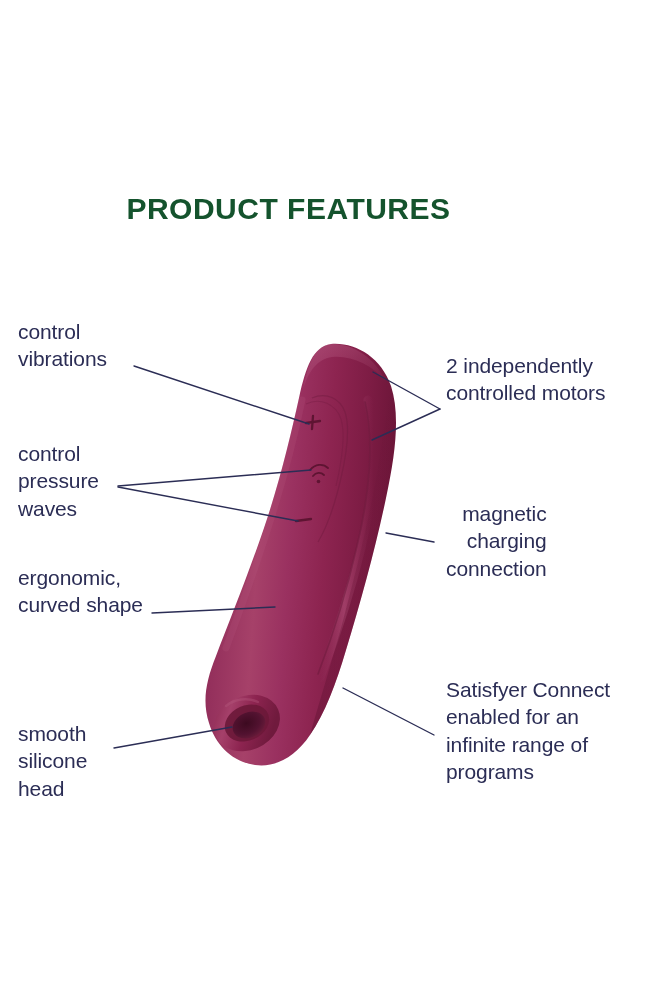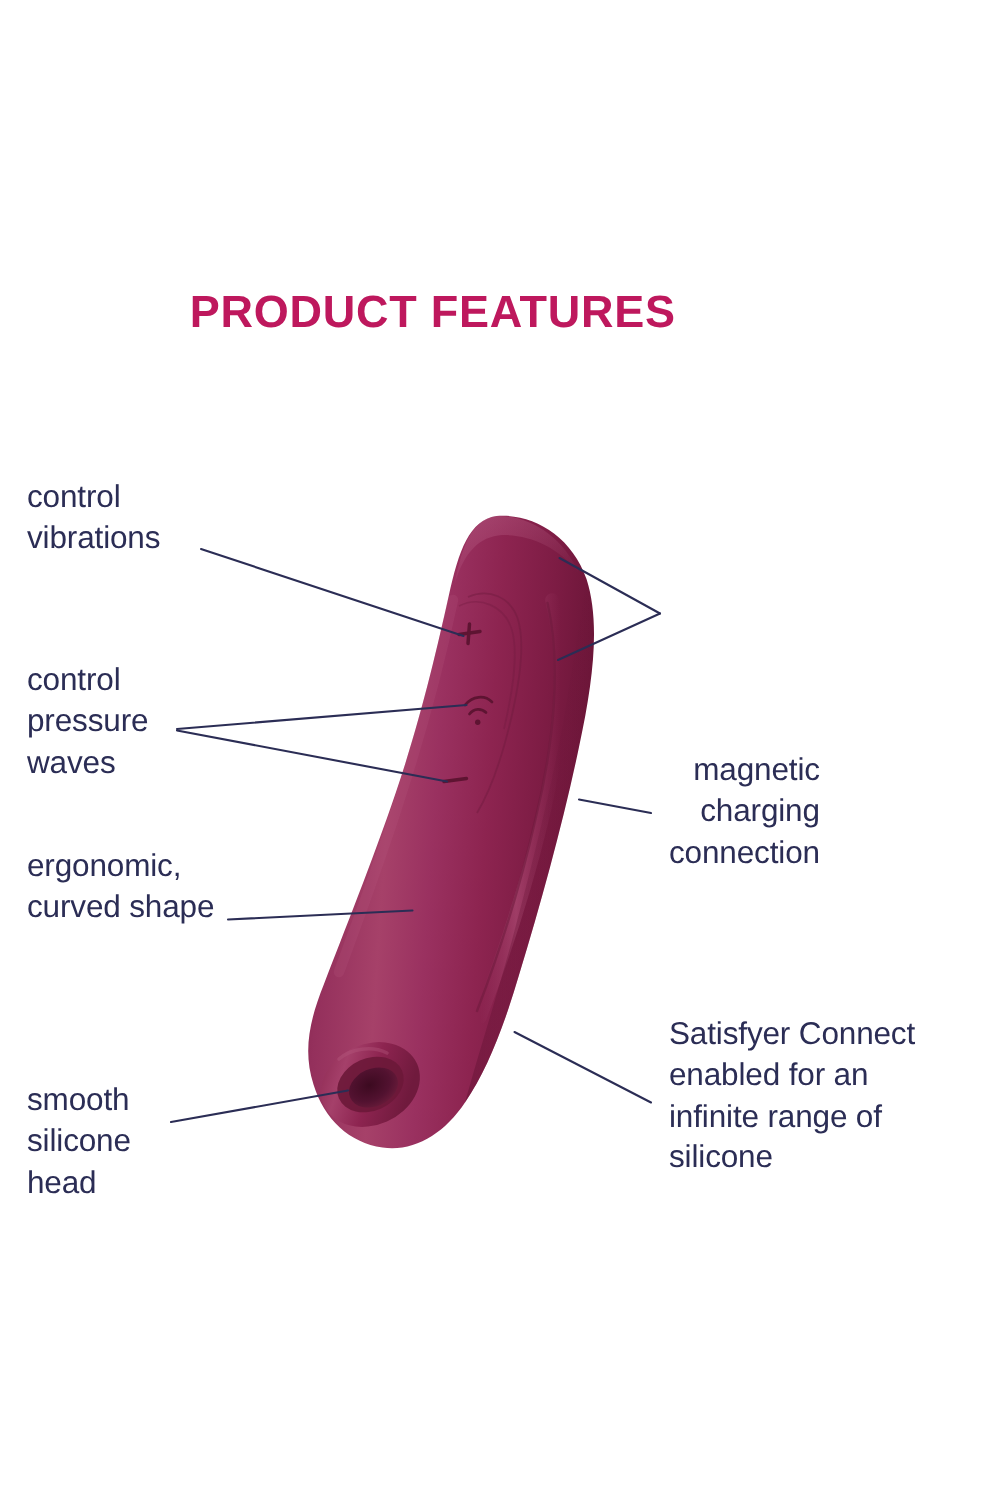--- a/index.html
+++ b/index.html
@@ -17,21 +17,21 @@
   }
   #title {
     position: absolute;
     left: 0;
     top: 192px;
     width: 577px;
     text-align: center;
     font-size: 30px;
     font-weight: bold;
     letter-spacing: 0.5px;
-    color: #be185d;
+    color: #14532d;
     font-family: "Liberation Sans", sans-serif;
   }
   .label {
     position: absolute;
     color: #2b2d55;
     font-size: 21px;
     line-height: 1.30;
     font-family: "Liberation Sans", sans-serif;
     white-space: pre-line;
     letter-spacing: -0.1px;
@@ -205,23 +205,25 @@
 pressure
 waves</div>
 
   <div class="label left" id="lbl-ergonomic">ergonomic,
 curved shape</div>
 
   <div class="label left" id="lbl-silicone">smooth
 silicone
 head</div>
 
+  <div class="label right" id="lbl-motors">2 independently
+controlled motors</div>
 
   <div class="label right" id="lbl-charging">magnetic
 charging
 connection</div>
 
   <div class="label right" id="lbl-connect">Satisfyer Connect
 enabled for an
 infinite range of
-silicone</div>
+programs</div>
 
 </div>
 
 </body></html>

